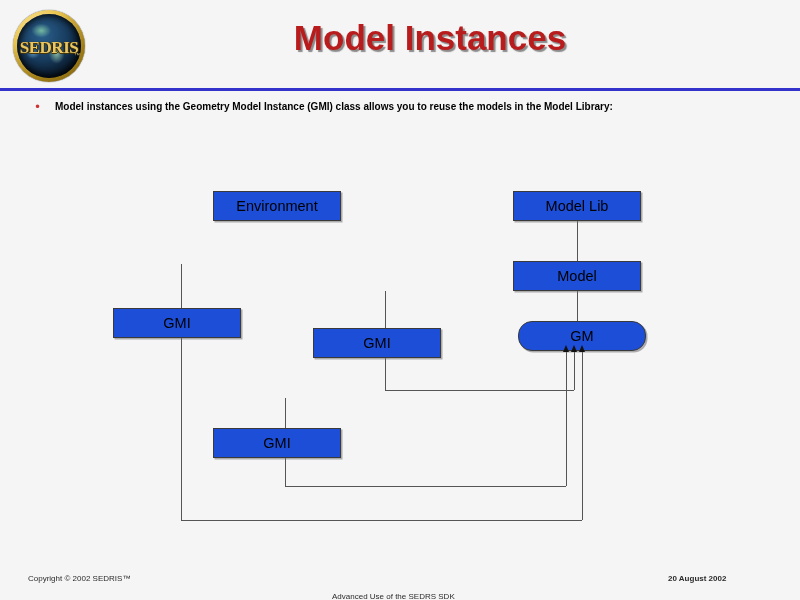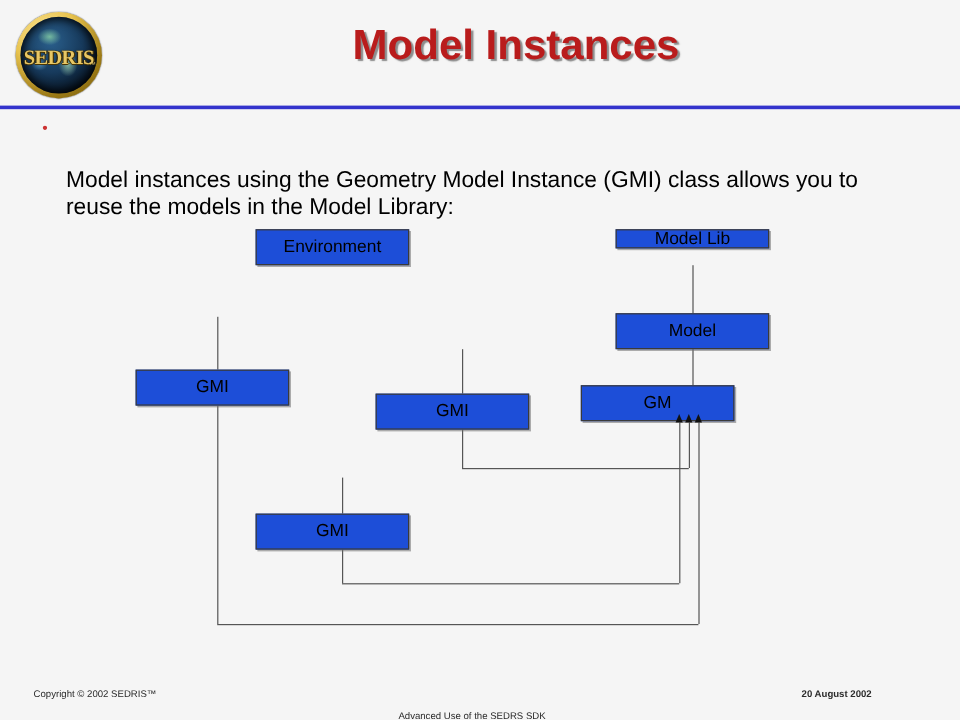--- a/index.html
+++ b/index.html
@@ -112,25 +112,24 @@
   #bullet-block .marker {
     width: 35px;
     flex: 0 0 35px;
     text-align: center;
     color: #cc3333;
     font-size: 13px;
     line-height: 22px;
   }
   #bullet-block .btext {
     flex: 1;
-    font-size: 19px;
-    font-weight: normal;
+    font-size: 10px;
+    font-weight: bold;
     color: #000;
     line-height: 22px;
-    margin-top: 44px;
   }
 
   
   #diagram {
     position: absolute;
     left: 0;
     top: 0;
     width: 800px;
     height: 600px;
   }
@@ -215,27 +214,27 @@
       <div class="edge v" style="left: 285px; top: 398px; height: 30px;"></div>
       <div class="edge v" style="left: 285px; top: 458px; height: 28px;"></div>
       <div class="edge h" style="left: 285px; top: 486px; width: 281px;"></div>
       <div class="edge v" style="left: 566px; top: 352px; height: 134px;"></div>
       <div class="arrow-up" style="left: 563px; top: 345px;"></div>
       <div class="arrow-up" style="left: 571px; top: 345px;"></div>
       <div class="arrow-up" style="left: 579px; top: 345px;"></div>
       <div class="node" style="left: 213px; top: 191px; width: 128px; height: 30px;">
         <span>Environment</span>
       </div>
-      <div class="node" style="left: 513px; top: 191px; width: 128px; height: 16px;">
+      <div class="node" style="left: 513px; top: 191px; width: 128px; height: 30px;">
         <span>Model Lib</span>
       </div>
       <div class="node" style="left: 513px; top: 261px; width: 128px; height: 30px;">
         <span>Model</span>
       </div>
-      <div class="node" style="left: 484px; top: 321px; width: 128px; height: 30px;">
+      <div class="node" style="left: 518px; top: 321px; width: 128px; height: 30px; border-radius: 14px;">
         <span>GM</span>
       </div>
       <div class="node" style="left: 113px; top: 308px; width: 128px; height: 30px;">
         <span>GMI</span>
       </div>
       <div class="node" style="left: 313px; top: 328px; width: 128px; height: 30px;">
         <span>GMI</span>
       </div>
       <div class="node" style="left: 213px; top: 428px; width: 128px; height: 30px;">
         <span>GMI</span>

